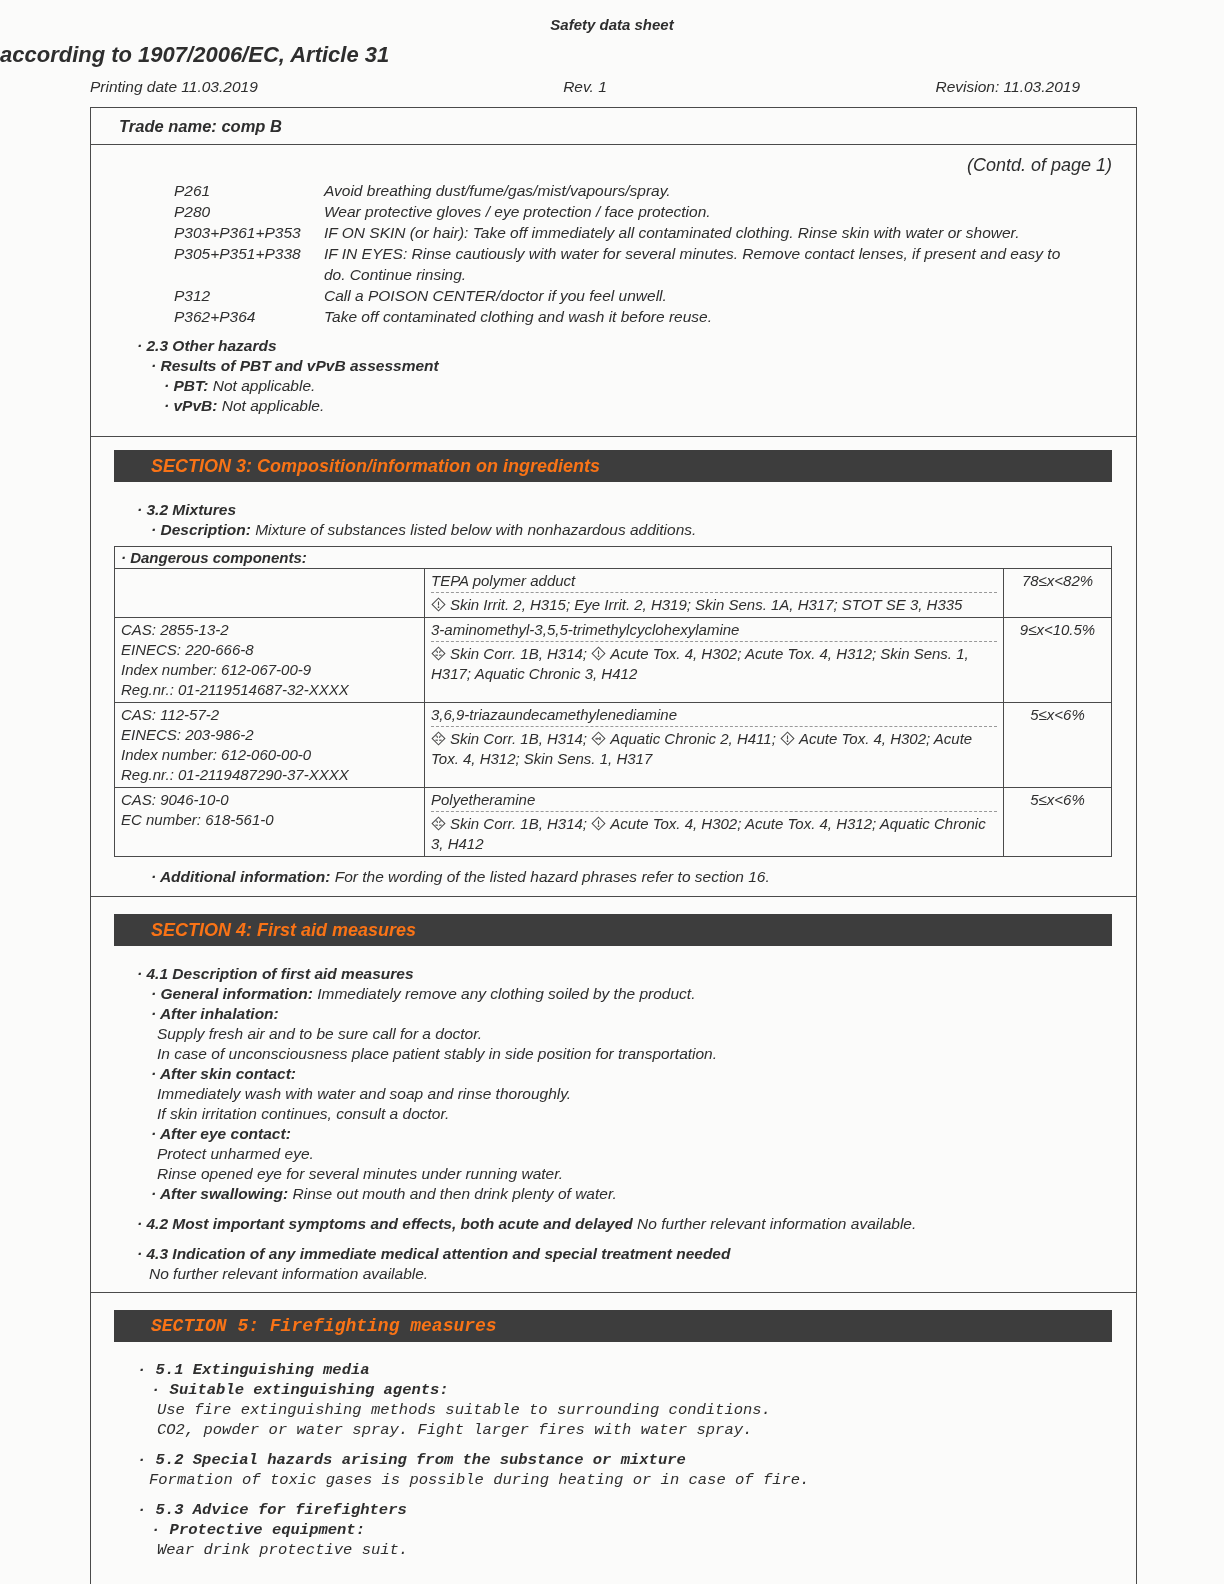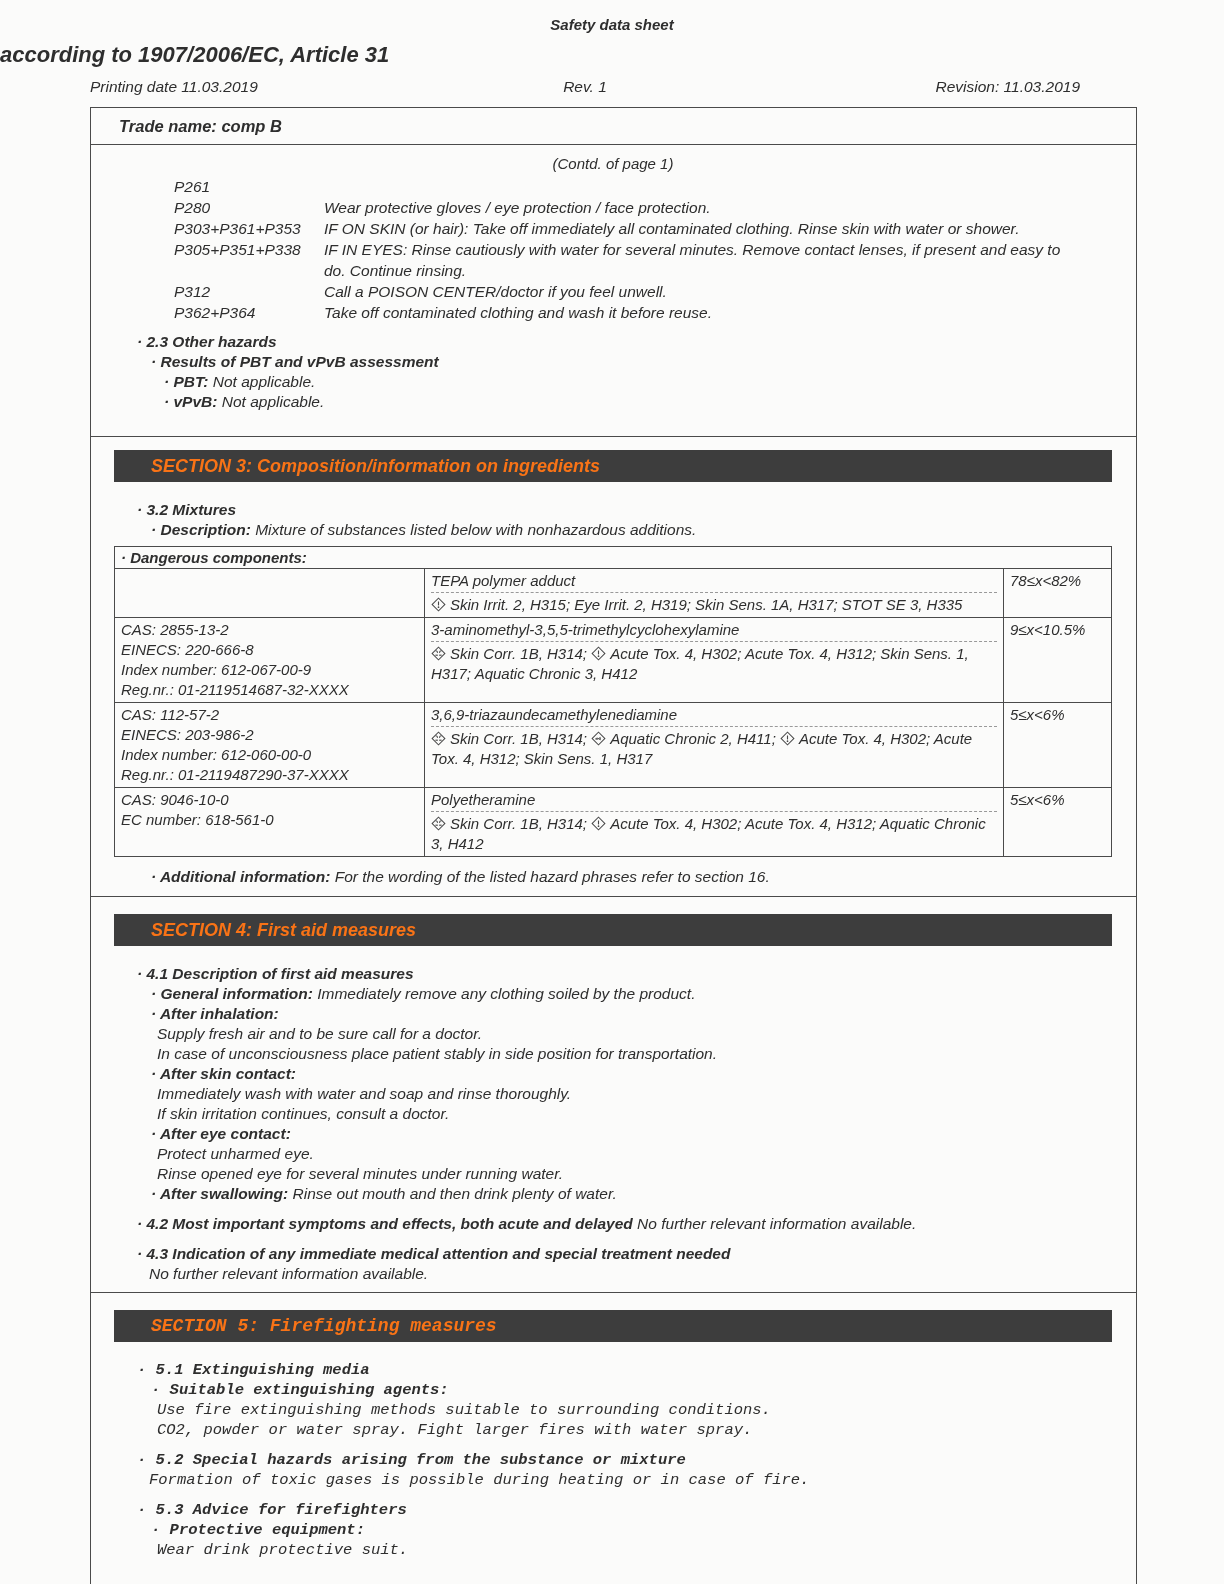--- a/index.html
+++ b/index.html
@@ -20,21 +20,21 @@
 
   .box { position:absolute; left:62px; width:1047px;
     border-left:1.6px solid #4a4a4a; border-right:1.6px solid #4a4a4a;margin-left:28px; }
   .trade-box { top:107px; height:38px; border-top:1.6px solid #4a4a4a; border-bottom:1.6px solid #4a4a4a;
     display:flex; align-items:center; padding-left:28px; font-weight:bold; font-size:16.5px; }
   .sec2 { top:145px; height:292px; border-bottom:1.6px solid #4a4a4a; padding:0 24px 0 23px; }
   .sec3 { top:437px; height:460px; border-bottom:1.6px solid #4a4a4a; padding:0 24px 0 23px; }
   .sec4 { top:897px; height:396px; border-bottom:1.6px solid #4a4a4a; padding:0 24px 0 23px; }
   .sec5 { top:1293px; height:291px; padding:0 24px 0 23px;font-family:Liberation Mono, monospace; }
 
-  .contd { text-align:center; font-size:15px; padding-top:10px; }
+  .contd { text-align:right; font-size:18px; padding-top:10px; }
   .prec { margin-top:4px; font-size:15.5px; line-height:21px; }
   .prow { display:flex; padding-left:60px; }
   .pcode { width:150px; flex:none; }
   .ptext { flex:1; max-width:760px; }
 
   .ln { font-size:15.5px; line-height:20px; }
   .b { font-weight:bold; }
   .i0  { padding-left:23px; }
   .i0t { padding-left:35px; }
   .i1  { padding-left:37px; }
@@ -46,21 +46,21 @@
   .secbar { margin-top:13px; height:32px; background:#3d3d3d; color:#f97316;
     font-weight:bold; font-size:18px; display:flex; align-items:center; padding-left:37px; }
   .secbar.late { margin-top:17px; }
   .after-bar { margin-top:18px; }
 
   table.ctable { margin-top:6px; width:100%; border-collapse:collapse; font-size:15px;
     border:1.5px solid #4a4a4a; }
   table.ctable td { border:1px solid #4a4a4a; vertical-align:top; padding:2px 6px; }
   td.cap-cell { font-weight:bold; padding:3px 6px 3px 35px; }
   td.id-cell { width:310px; line-height:20px; padding-left:12px; }
-  td.range-cell { width:108px; text-align:left; padding-right:8px; line-height:20px;font-style:italic; }
+  td.range-cell { width:108px; text-align:center; padding-right:8px; line-height:20px;font-style:italic; }
   .comp-name { line-height:20px; }
   .hz { border-top:1px dashed #999; margin-top:1px; padding-top:2px; line-height:20px; }
 
   .ghs { width:15px; height:15px; display:inline-block; vertical-align:-2px; margin-right:4px; }
   .ghs rect { fill:none; stroke:#474747; stroke-width:1.1; }
   .ghs line { stroke:#474747; stroke-width:1.2; }
   .ghs circle { fill:#474747; stroke:none; }
   .ghs path { fill:none; stroke:#474747; stroke-width:1; }
 </style>
 </head>
@@ -77,20 +77,21 @@
 
 <div class="box trade-box">
   <span>Trade name: comp B</span>
 </div>
 
 <div class="box sec2">
   <div class="contd">(Contd. of page 1)</div>
   <div class="prec">
     <div class="prow">
       <span class="pcode">P261</span>
+      <span class="ptext">Avoid breathing dust/fume/gas/mist/vapours/spray.</span>
     </div>
     <div class="prow">
       <span class="pcode">P280</span>
       <span class="ptext">Wear protective gloves / eye protection / face protection.</span>
     </div>
     <div class="prow">
       <span class="pcode">P303+P361+P353</span>
       <span class="ptext">IF ON SKIN (or hair): Take off immediately all contaminated clothing. Rinse skin with water or shower.</span>
     </div>
     <div class="prow">

